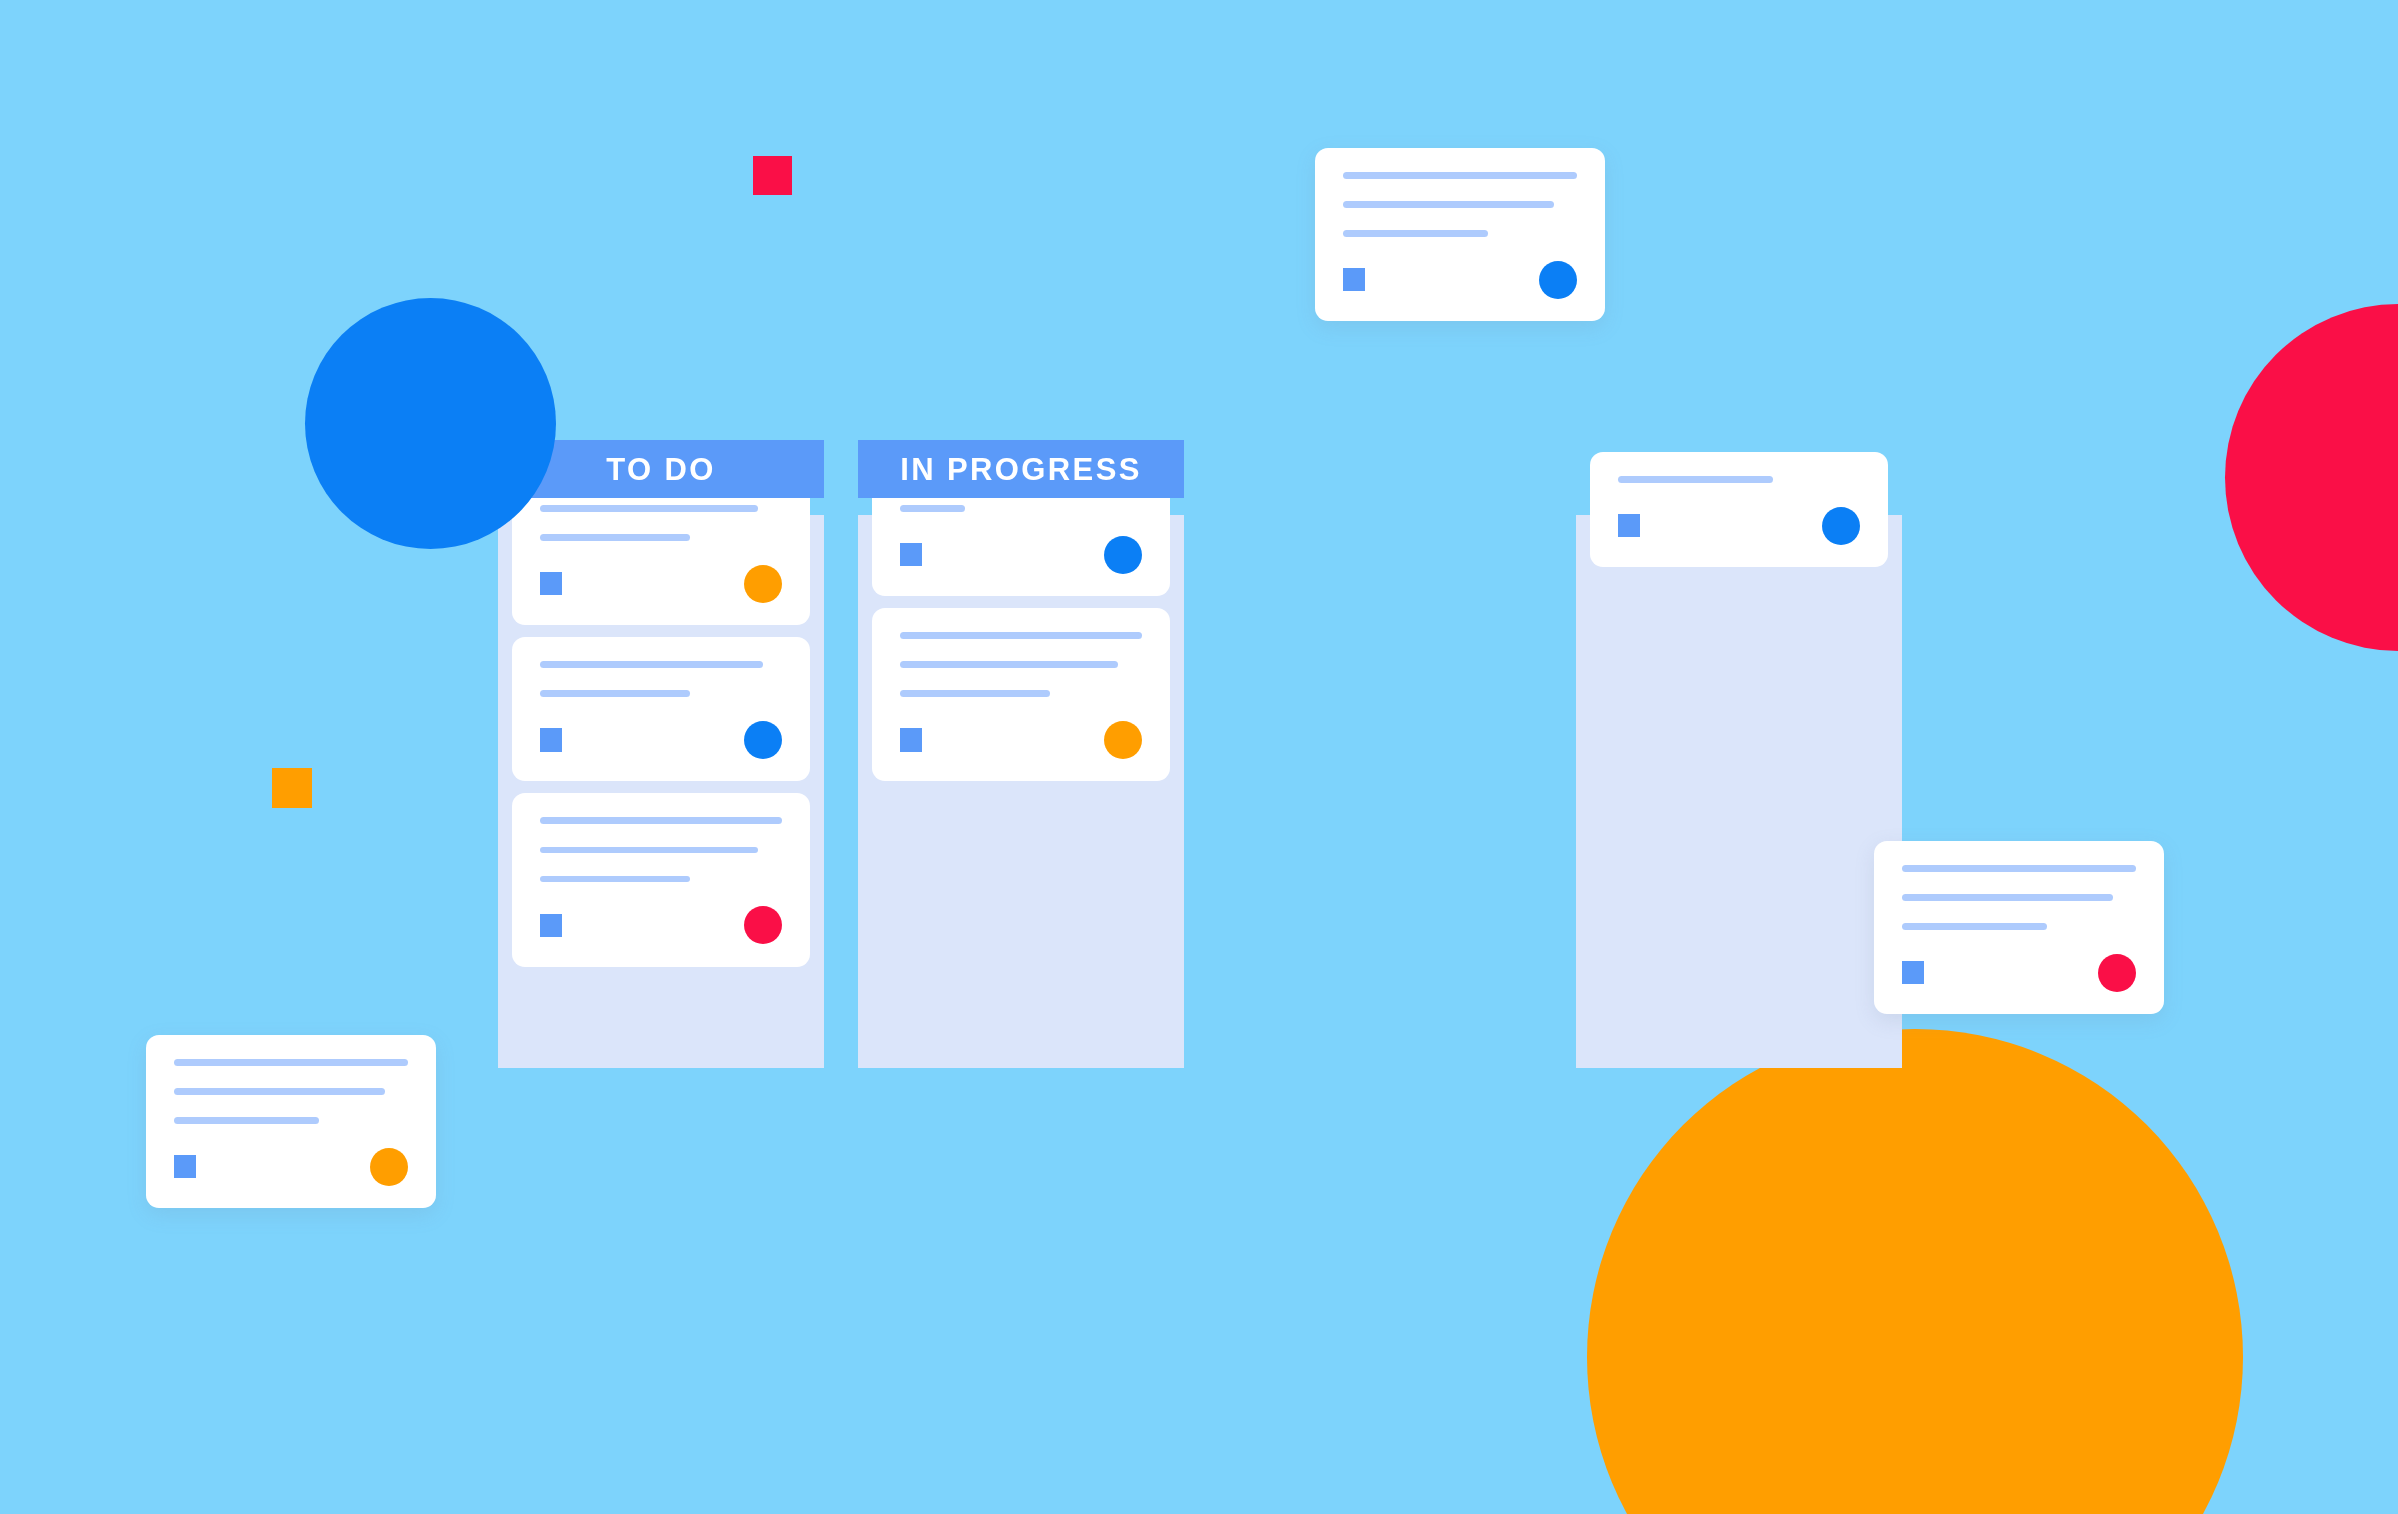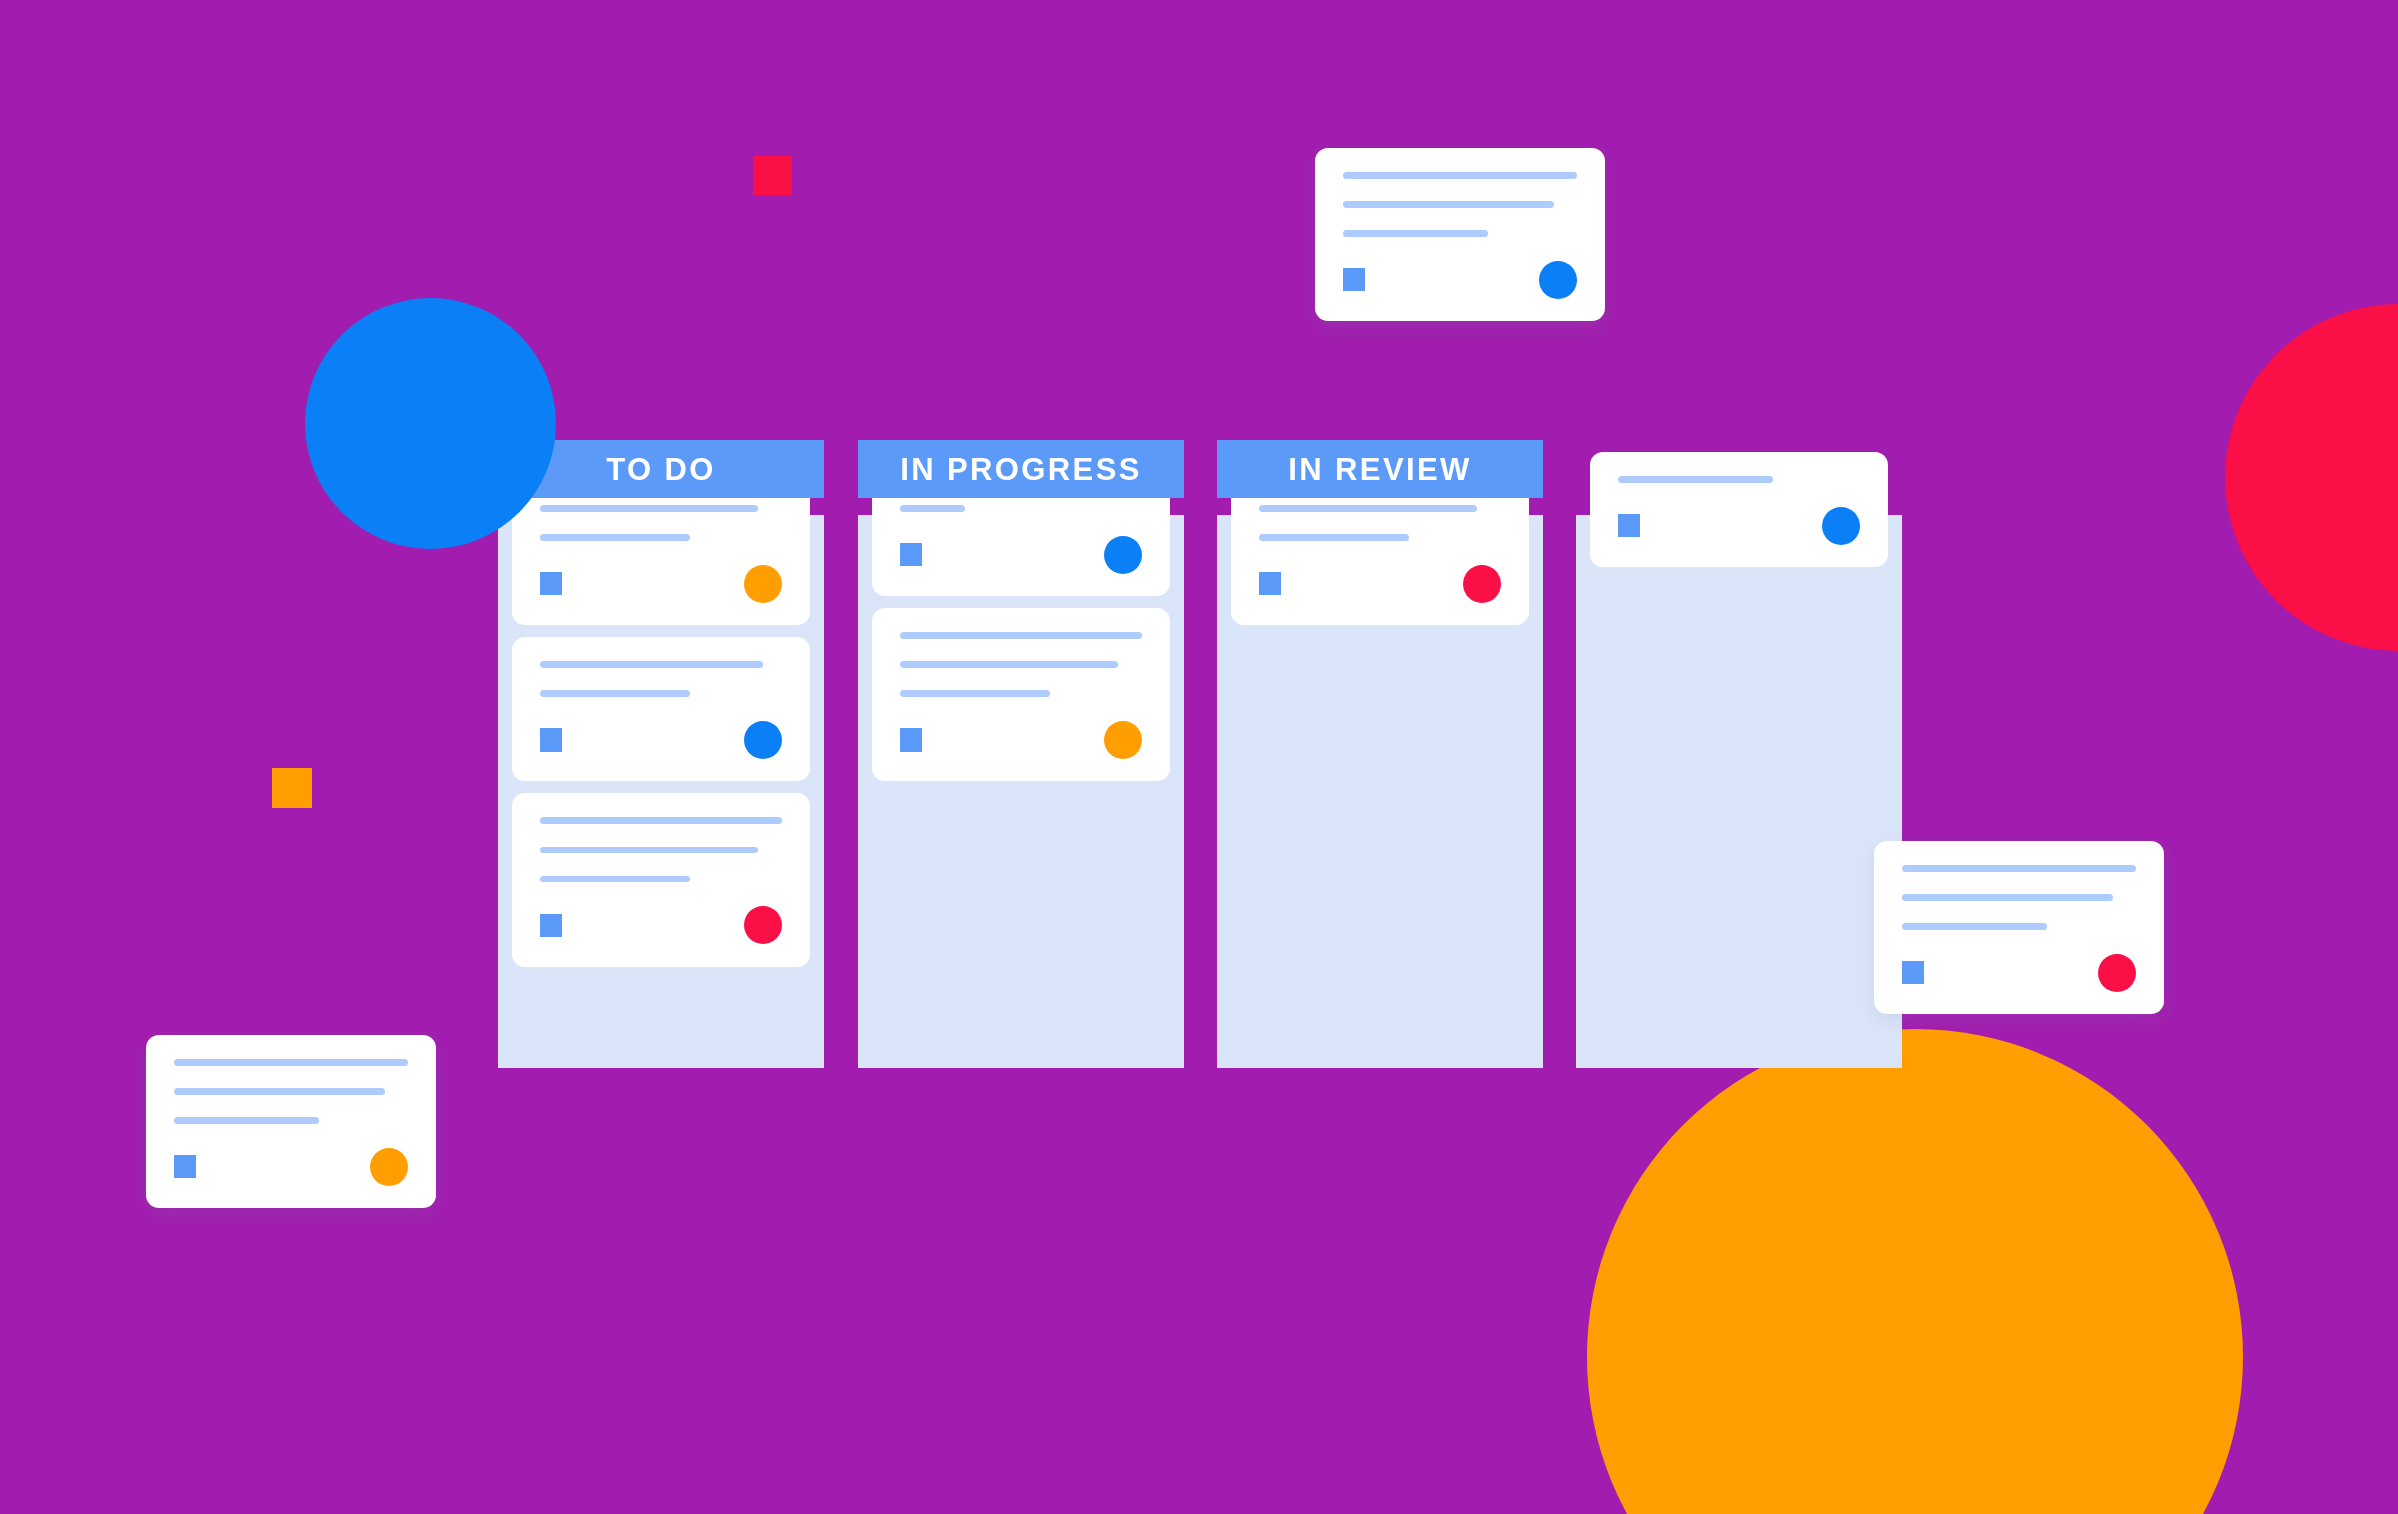--- a/index.html
+++ b/index.html
@@ -114,21 +114,21 @@
   }
   .card-avatar {
     width: 38px;
     height: 38px;
     border-radius: 50%;
   }
 </style>
 </head>
 <body>
 
-<div id="stage" style="width: 2399px; height: 1515px; background: #a21caf;">
+<div id="stage" style="width: 2399px; height: 1515px; background: #7dd3fc;">
 
   <div id="shapes-bg">
       <div class="deco deco-circle z-bg" style="left: 1587px; top: 1029px; width: 656px; height: 656px; background: rgb(255, 158, 0);"></div>
       <div class="deco deco-circle z-bg" style="left: 2225px; top: 304px; width: 347px; height: 347px; background: rgb(250, 15, 71);"></div>
       <div class="deco z-bg" style="left: 753px; top: 156px; width: 39px; height: 39px; background: rgb(250, 15, 71);"></div>
       <div class="deco z-bg" style="left: 272px; top: 768px; width: 40px; height: 40px; background: rgb(255, 158, 0);"></div>
     </div>
 
   <div id="board">
       <div class="column" style="left: 0px;">
@@ -189,39 +189,20 @@
           </div>
           <div class="card">
             <div class="card-lines">
               <div class="card-line" style="width: 100%;"></div>
               <div class="card-line" style="width: 90%;"></div>
               <div class="card-line" style="width: 62%;"></div>
             </div>
             <div class="card-footer">
               <div class="card-tag" style="background: rgb(91, 154, 249);"></div>
               <div class="card-avatar" style="background: rgb(255, 158, 0);"></div>
-            </div>
-          </div>
-        </div>
-      </div>
-      <div class="column" style="left: 719px;">
-        <div class="col-body"></div>
-        <div class="col-header">
-          <span class="col-header-label">IN REVIEW</span>
-        </div>
-        <div class="col-cards">
-          <div class="card">
-            <div class="card-lines">
-              <div class="card-line" style="width: 100%;"></div>
-              <div class="card-line" style="width: 90%;"></div>
-              <div class="card-line" style="width: 62%;"></div>
-            </div>
-            <div class="card-footer">
-              <div class="card-tag" style="background: rgb(91, 154, 249);"></div>
-              <div class="card-avatar" style="background: rgb(250, 15, 71);"></div>
             </div>
           </div>
         </div>
       </div>
       <div class="column" style="left: 1078px;">
         <div class="col-body"></div>
         <div class="col-cards">
           <div class="card">
             <div class="card-lines">
               <div class="card-line" style="width: 64%;"></div>

